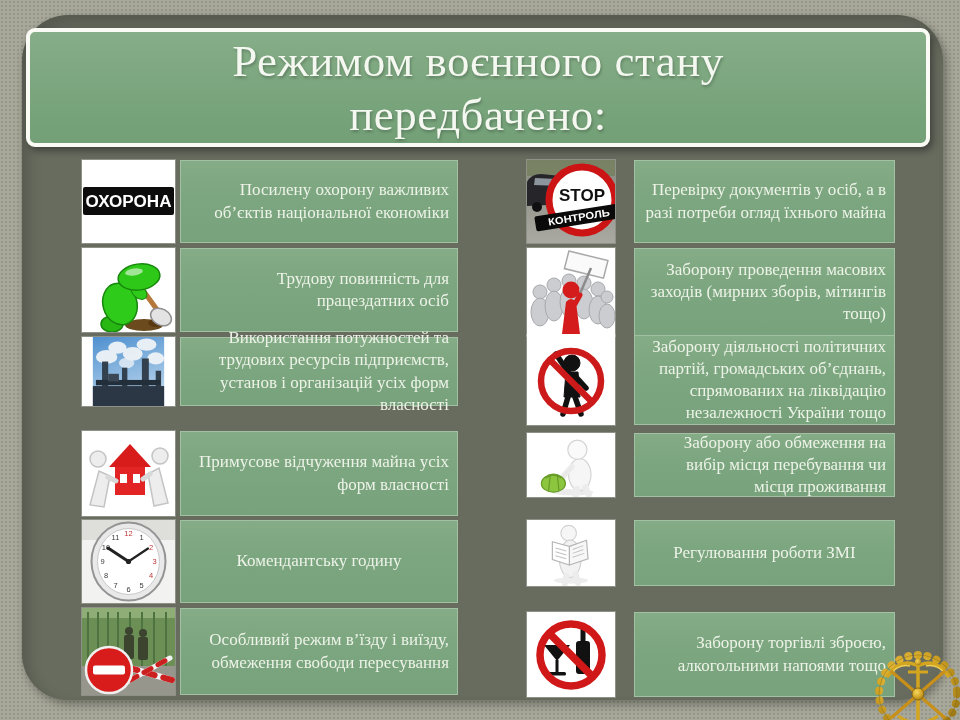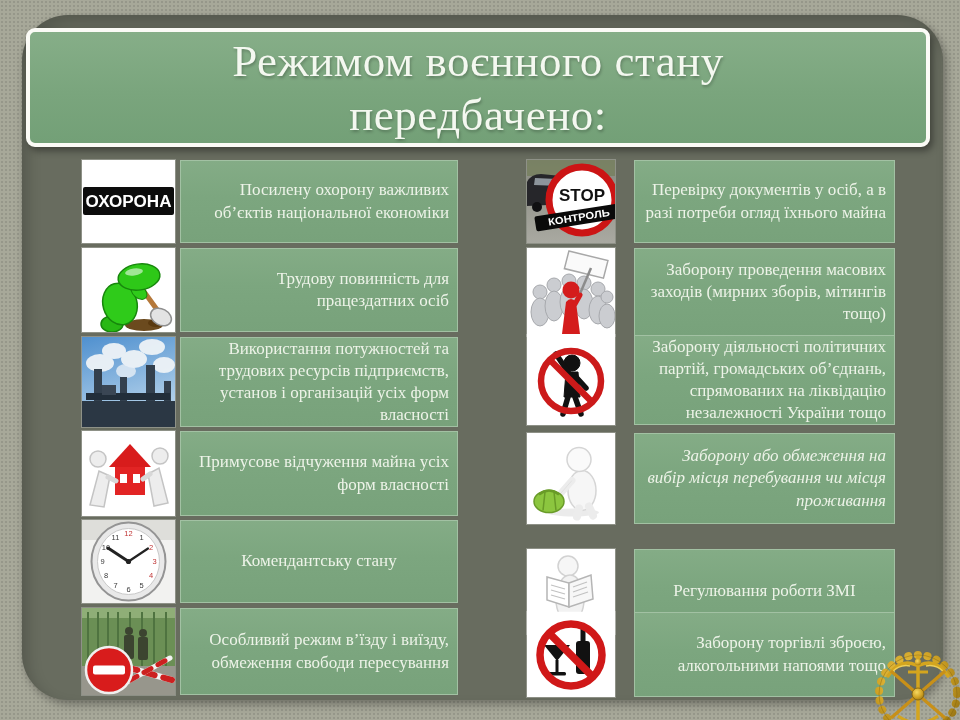--- a/index.html
+++ b/index.html
@@ -81,21 +81,21 @@
       <line x1="55" y1="34" x2="76" y2="63" stroke="#b5783a" stroke-width="5" stroke-linecap="round"></line>
       <ellipse cx="57" cy="44" rx="9" ry="6" fill="#2fcb1a" stroke="#17870c" transform="rotate(40 57 44)"></ellipse>
       <ellipse cx="57" cy="29" rx="21" ry="13" fill="#2ec818" stroke="#17870c" stroke-width="1.5" transform="rotate(-8 57 29)"></ellipse>
       <ellipse cx="52" cy="24" rx="9" ry="3.5" fill="#ffffff" opacity="0.55" transform="rotate(-8 52 24)"></ellipse>
       <ellipse cx="79" cy="69" rx="11" ry="8" fill="#e3e3e3" stroke="#8f8f8f" stroke-width="1.5" transform="rotate(28 79 69)"></ellipse>
     </svg>
   </div>
   <div class="textbox">Трудову повинність для працездатних осіб</div>
 </div>
 
-<div class="row left" style="top:337px;height:90px;">
+<div class="row left" style="top:337px;height:69px;">
   <div class="thumb">
     <svg viewBox="0 0 93 90">
       <defs>
         <linearGradient id="sky" x1="0" y1="0" x2="0.3" y2="1">
           <stop offset="0" stop-color="#4f90cf"></stop>
             <stop offset="1" stop-color="#b9d5ec"></stop>
         </linearGradient>
       </defs>
       <rect width="93" height="90" fill="url(#sky)"></rect>
       <g fill="#eef3f7" opacity="0.95">
@@ -160,21 +160,21 @@
           <text x="24.0" y="58.0" class="cn">8</text>
           <text x="20.5" y="44.0" class="cn">9</text>
           <text x="24.0" y="30.0" class="cn">10</text>
           <text x="33.5" y="19.8" class="cn">11</text>
         </g>
       <line x1="46.5" y1="41.5" x2="26" y2="28" stroke="#222" stroke-width="3" stroke-linecap="round"></line>
       <line x1="46.5" y1="41.5" x2="66" y2="28.5" stroke="#222" stroke-width="2.2" stroke-linecap="round"></line>
       <circle cx="46.5" cy="41.5" r="2.6" fill="#222"></circle>
     </svg>
   </div>
-  <div class="textbox">Комендантську стану</div>
+  <div class="textbox">Комендантську годину</div>
 </div>
 
 <div class="row left" style="top:608px;height:87px;">
   <div class="thumb">
     <svg viewBox="0 0 93 87">
       <rect width="93" height="87" fill="#6b8f55"></rect>
       <rect width="93" height="10" fill="#8fae77"></rect>
       <g stroke="#4f7340" stroke-width="2">
         <line x1="6" y1="4" x2="6" y2="58"></line>
           <line x1="16" y1="4" x2="16" y2="58"></line>
@@ -273,41 +273,41 @@
         <line x1="41" y1="62" x2="36" y2="79" stroke-width="5.5" stroke-linecap="round"></line>
         <line x1="48" y1="62" x2="54" y2="79" stroke-width="5.5" stroke-linecap="round"></line>
       </g>
       <circle cx="44" cy="46" r="30" fill="none" stroke="#cc1a1a" stroke-width="6.5"></circle>
       <line x1="23" y1="25" x2="65" y2="67" stroke="#cc1a1a" stroke-width="6.5"></line>
     </svg>
   </div>
   <div class="textbox">Заборону діяльності політичних партій, громадських об’єднань, спрямованих на ліквідацію незалежності України тощо</div>
 </div>
 
-<div class="row right" style="top:433px;height:91px;font-style:italic;">
+<div class="row right" style="top:433px;height:64px;">
   <div class="thumb">
     <svg viewBox="0 0 88 80">
       <rect width="88" height="80" fill="#fff"></rect>
       <ellipse cx="46" cy="74" rx="26" ry="4" fill="#000" opacity="0.08"></ellipse>
       <ellipse cx="55" cy="52" rx="14" ry="20" fill="#f6f6f6" stroke="#d5d5d5" stroke-width="1.5"></ellipse>
       <circle cx="52" cy="21" r="12" fill="#fafafa" stroke="#d5d5d5" stroke-width="1.5"></circle>
       <line x1="45" y1="42" x2="31" y2="58" stroke="#ececec" stroke-width="7" stroke-linecap="round"></line>
       <line x1="45" y1="42" x2="31" y2="58" stroke="#d5d5d5" stroke-width="1" opacity="0.5"></line>
       <line x1="52" y1="70" x2="50" y2="78" stroke="#ececec" stroke-width="8" stroke-linecap="round"></line>
       <line x1="62" y1="68" x2="66" y2="77" stroke="#ececec" stroke-width="8" stroke-linecap="round"></line>
       <ellipse cx="22" cy="63" rx="15" ry="11" fill="#8cc63f" stroke="#699b28" stroke-width="1.5"></ellipse>
       <path d="M12,56 Q22,48 32,56" fill="none" stroke="#699b28" stroke-width="2.5"></path>
       <line x1="18" y1="53.5" x2="16" y2="72" stroke="#699b28" stroke-width="1.5"></line>
       <line x1="27" y1="53.5" x2="29" y2="72" stroke="#699b28" stroke-width="1.5"></line>
     </svg>
   </div>
   <div class="textbox">Заборону або обмеження на вибір місця перебування чи місця проживання</div>
 </div>
 
-<div class="row right" style="top:549px;height:85px;">
+<div class="row right" style="top:520px;height:66px;">
   <div class="thumb">
     <svg viewBox="0 0 88 85">
       <rect width="88" height="85" fill="#fff"></rect>
       <ellipse cx="44" cy="78" rx="22" ry="4" fill="#000" opacity="0.07"></ellipse>
       <circle cx="41" cy="17" r="10" fill="#f6f6f6" stroke="#d2d2d2" stroke-width="1.5"></circle>
       <ellipse cx="43" cy="50" rx="14" ry="24" fill="#f2f2f2" stroke="#d2d2d2" stroke-width="1.5"></ellipse>
       <line x1="38" y1="72" x2="36" y2="82" stroke="#ececec" stroke-width="8" stroke-linecap="round"></line>
       <line x1="50" y1="70" x2="53" y2="81" stroke="#ececec" stroke-width="8" stroke-linecap="round"></line>
       <polygon points="20,28 42,34 42,58 20,51" fill="#ffffff" stroke="#b5b5b5" stroke-width="1.5"></polygon>
       <polygon points="42,34 64,26 66,50 42,58" fill="#f7f7f7" stroke="#b5b5b5" stroke-width="1.5"></polygon>

